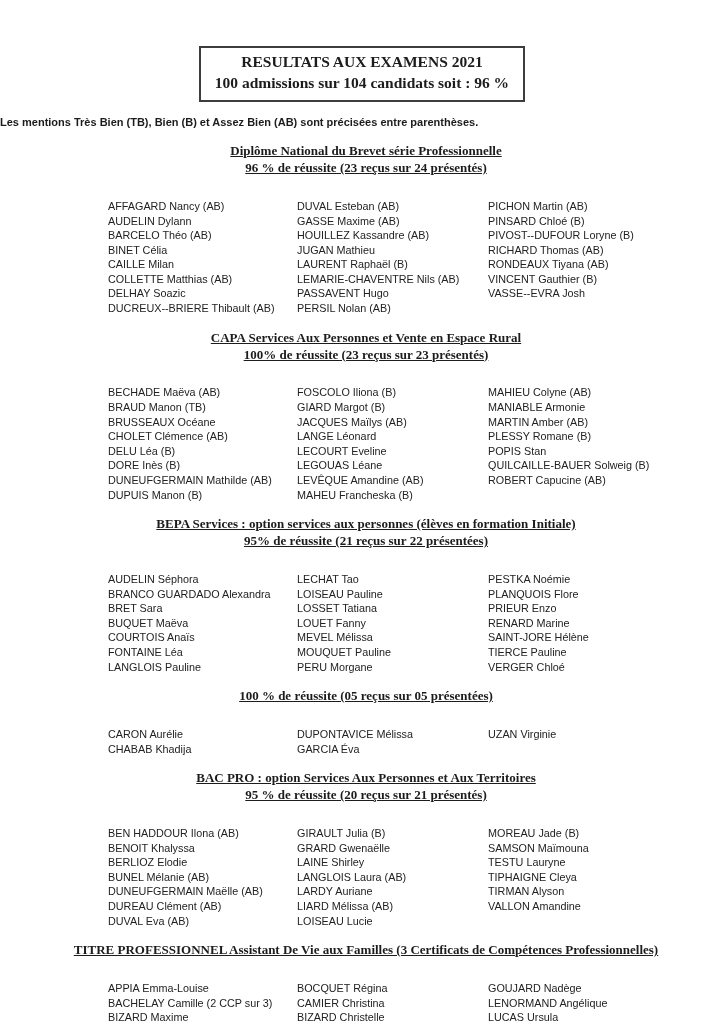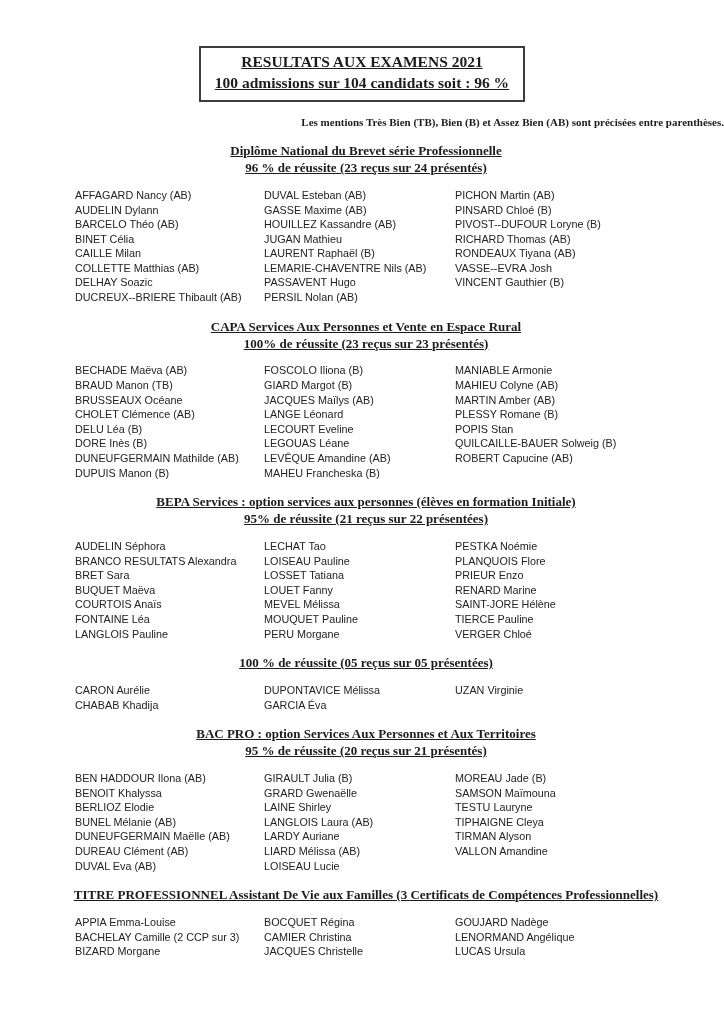--- a/index.html
+++ b/index.html
@@ -19,49 +19,47 @@
     margin: 46px auto 0 auto;
     width: fit-content;
     max-width: 330px;
     border: 2px solid #3d3d3d;
     padding: 4px 14px 6px 14px;
     text-align: center;
     font-family: "Liberation Serif", serif;
     font-weight: bold;
     font-size: 15.5px;
     line-height: 1.35;
-    text-decoration: underline;
   }
   .note {
     margin-top: 13px;
-    text-align: right;
-    font-family: Liberation Serif, serif;
+    text-align: left;
+    font-family: Liberation Sans, sans-serif;
     font-weight: bold;
     font-size: 11px;
     line-height: 1.3;
-    margin-left: 34px;
   }
   section.exam-section {
     margin-top: 14px;
   }
   .sec-title, .sec-sub {
     text-align: center;
     font-family: "Liberation Serif", serif;
     font-weight: bold;
     font-size: 13px;
     line-height: 1.3;
     text-decoration: underline;
     padding-left: 8px;
   }
   .cols {
     display: grid;
     grid-template-columns: 189px 191px 1fr;
-    padding-left: 75px;
+    padding-left: 108px;
     padding-right: 20px;
-    margin-top: 11px;
+    margin-top: 22px;
   }
   .name {
     font-family: "Liberation Sans", sans-serif;
     font-size: 10.8px;
     line-height: 14.6px;
     color: #222222;
     white-space: nowrap;
   }
 </style>
 </head>
@@ -100,22 +98,22 @@
             <div class="name">LEMARIE-CHAVENTRE Nils (AB)</div>
             <div class="name">PASSAVENT Hugo</div>
             <div class="name">PERSIL Nolan (AB)</div>
           </div>
           <div class="col">
             <div class="name">PICHON Martin (AB)</div>
             <div class="name">PINSARD Chloé (B)</div>
             <div class="name">PIVOST--DUFOUR Loryne (B)</div>
             <div class="name">RICHARD Thomas (AB)</div>
             <div class="name">RONDEAUX Tiyana (AB)</div>
+            <div class="name">VINCENT Gauthier (B)</div>
             <div class="name">VASSE--EVRA Josh</div>
-            <div class="name">VINCENT Gauthier (B)</div>
           </div>
         </div>
   </section>
 
   <section class="exam-section">
     <div class="sec-title">CAPA Services Aux Personnes et Vente en Espace Rural</div>
     <div class="sec-sub">100% de réussite (23 reçus sur 23 présentés)</div>
     <div class="cols">
           <div class="col">
             <div class="name">BECHADE Maëva (AB)</div>
@@ -131,38 +129,38 @@
             <div class="name">FOSCOLO Iliona (B)</div>
             <div class="name">GIARD Margot (B)</div>
             <div class="name">JACQUES Maïlys (AB)</div>
             <div class="name">LANGE Léonard</div>
             <div class="name">LECOURT Eveline</div>
             <div class="name">LEGOUAS Léane</div>
             <div class="name">LEVÊQUE Amandine (AB)</div>
             <div class="name">MAHEU Francheska (B)</div>
           </div>
           <div class="col">
+            <div class="name">MAHIEU Colyne (AB)</div>
             <div class="name">MANIABLE Armonie</div>
-            <div class="name">MAHIEU Colyne (AB)</div>
             <div class="name">MARTIN Amber (AB)</div>
             <div class="name">PLESSY Romane (B)</div>
             <div class="name">POPIS Stan</div>
             <div class="name">QUILCAILLE-BAUER Solweig (B)</div>
             <div class="name">ROBERT Capucine (AB)</div>
           </div>
         </div>
   </section>
 
   <section class="exam-section">
     <div class="sec-title">BEPA Services : option services aux personnes (élèves en formation Initiale)</div>
     <div class="sec-sub">95% de réussite (21 reçus sur 22 présentées)</div>
     <div class="cols">
           <div class="col">
             <div class="name">AUDELIN Séphora</div>
-            <div class="name">BRANCO RESULTATS Alexandra</div>
+            <div class="name">BRANCO GUARDADO Alexandra</div>
             <div class="name">BRET Sara</div>
             <div class="name">BUQUET Maëva</div>
             <div class="name">COURTOIS Anaïs</div>
             <div class="name">FONTAINE Léa</div>
             <div class="name">LANGLOIS Pauline</div>
           </div>
           <div class="col">
             <div class="name">LECHAT Tao</div>
             <div class="name">LOISEAU Pauline</div>
             <div class="name">LOSSET Tatiana</div>
@@ -232,26 +230,26 @@
           </div>
         </div>
   </section>
 
   <section class="exam-section">
     <div class="sec-title">TITRE PROFESSIONNEL Assistant De Vie aux Familles (3 Certificats de Compétences Professionnelles)</div>
     <div class="cols">
           <div class="col">
             <div class="name">APPIA Emma-Louise</div>
             <div class="name">BACHELAY Camille (2 CCP sur 3)</div>
-            <div class="name">BIZARD Morgane</div>
+            <div class="name">BIZARD Maxime</div>
           </div>
           <div class="col">
             <div class="name">BOCQUET Régina</div>
             <div class="name">CAMIER Christina</div>
-            <div class="name">JACQUES Christelle</div>
+            <div class="name">BIZARD Christelle</div>
           </div>
           <div class="col">
             <div class="name">GOUJARD Nadège</div>
             <div class="name">LENORMAND Angélique</div>
             <div class="name">LUCAS Ursula</div>
           </div>
         </div>
   </section>
 </div>
 

